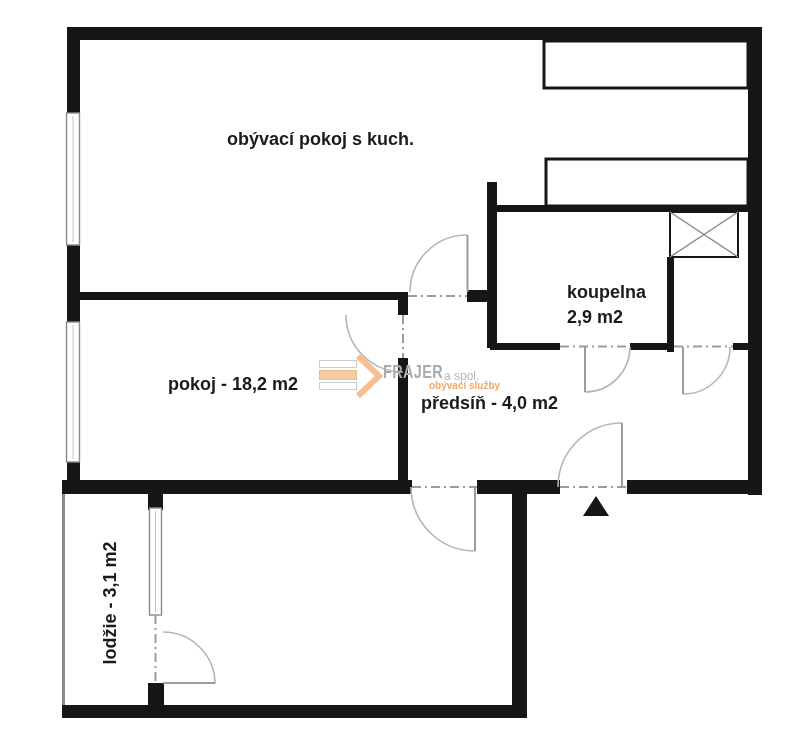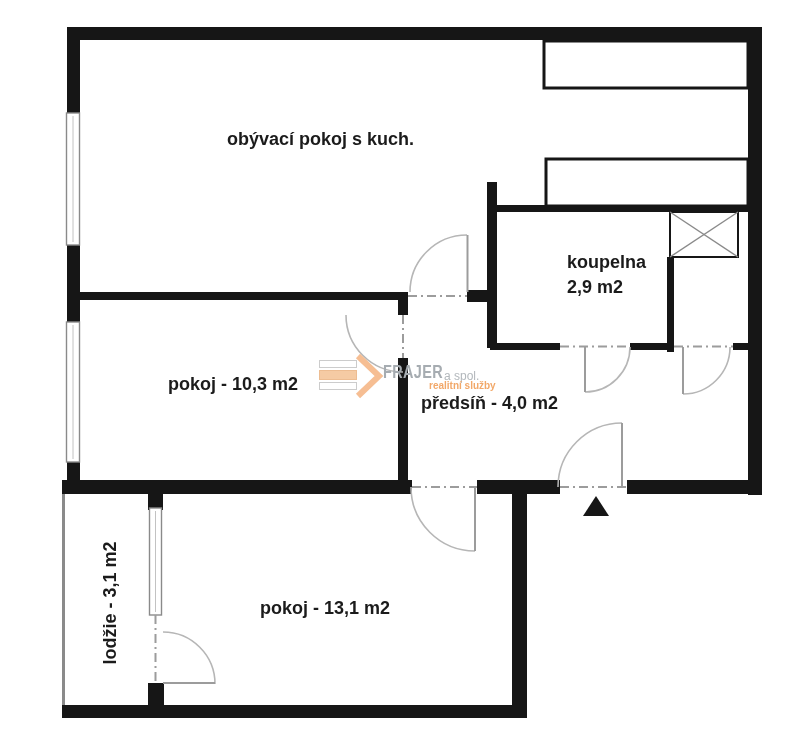--- a/index.html
+++ b/index.html
@@ -127,29 +127,28 @@
     </g>
 
     <polygon class="entry-tri" points="596,496 609,516 583,516"></polygon>
 
     <polyline points="358,356 379,376 358,396" fill="none" stroke="#f6be93" stroke-width="6"></polyline>
   </svg>
 
   <div class="label" style="left:227px; top:127px;">
     <div>obývací pokoj s kuch.</div>
   </div>
-  <div class="label" style="left:567px; top:250px;">
+  <div class="label" style="left:567px; top:280px;">
     <div>koupelna</div>
     <div>2,9 m2</div>
   </div>
-  <div class="label" style="left:168px; top:372px;">pokoj - 10,3 m2</div>
+  <div class="label" style="left:168px; top:372px;">pokoj - 18,2 m2</div>
   <div class="label" style="left:421px; top:391px;">předsíň - 4,0 m2</div>
-  <div class="label" style="left:260px; top:596px;">pokoj - 13,1 m2</div>
   <div class="label label-rot" style="left:20px; top:591px;">lodžie - 3,1 m2</div>
 
   <div class="wm-bar wm-bar-white" style="left:319px; top:360px;"></div>
   <div class="wm-bar wm-bar-orange" style="left:319px; top:370px;"></div>
   <div class="wm-bar wm-bar-white" style="left:319px; top:382px;"></div>
   <div class="wm-brand">FRAJER</div>
   <div class="wm-suffix">a spol.</div>
-  <div class="wm-tagline">realitní služby</div>
+  <div class="wm-tagline">obývací služby</div>
 
 </div>
 
 </body></html>

